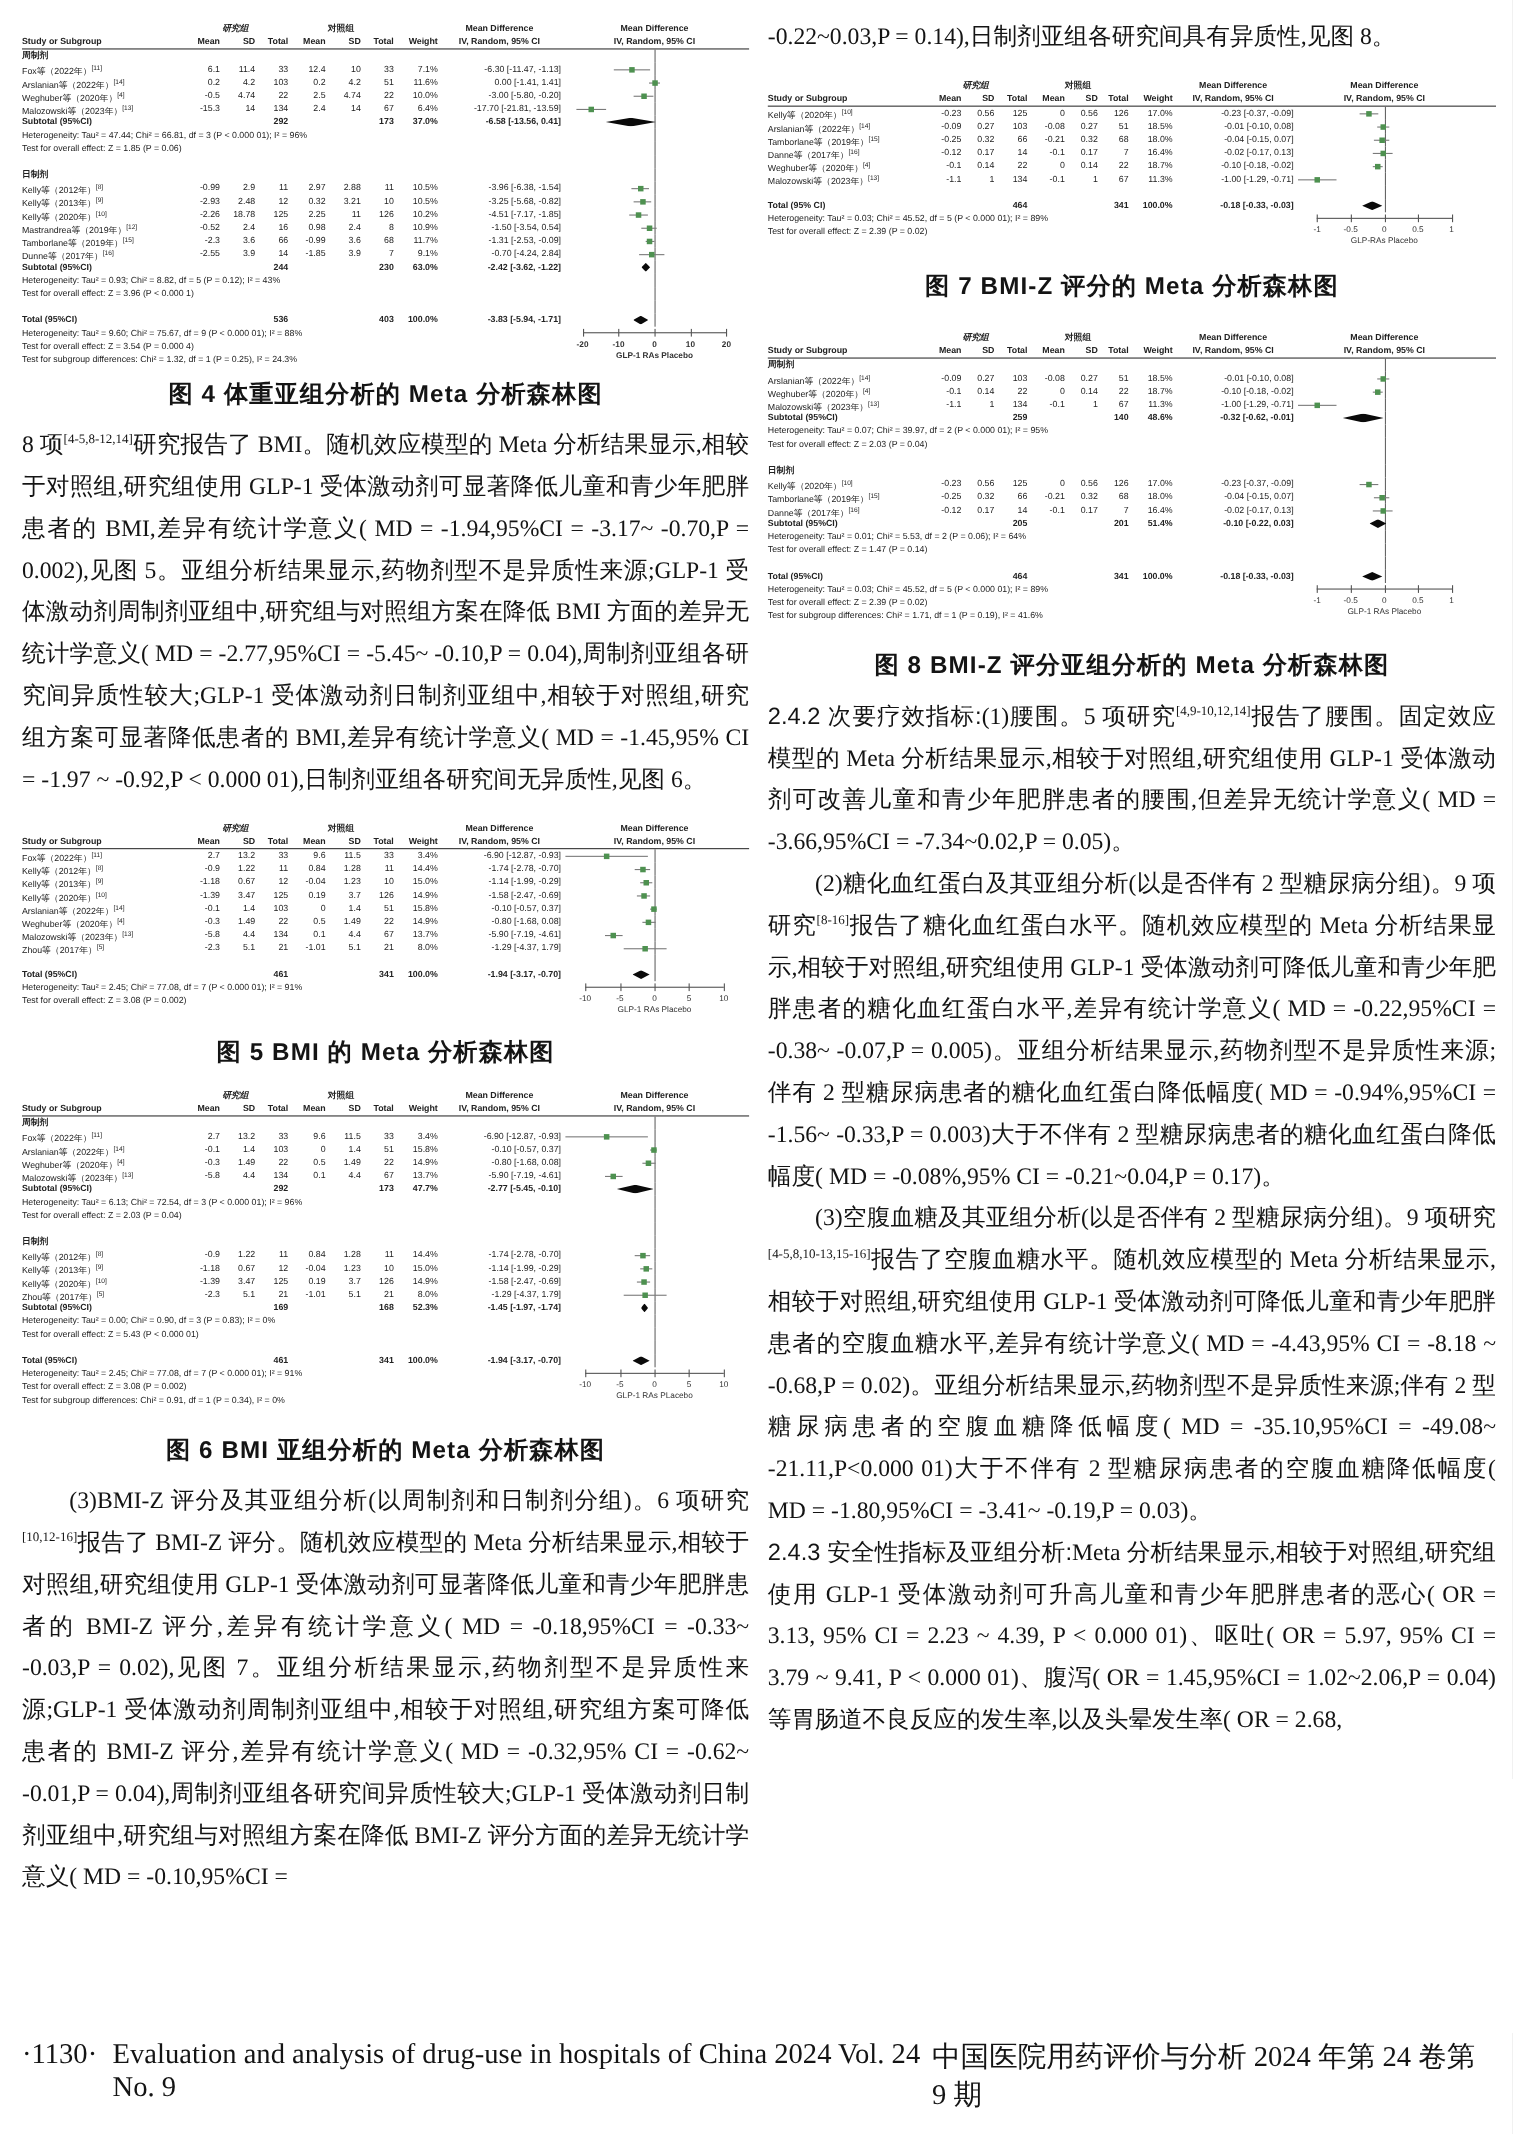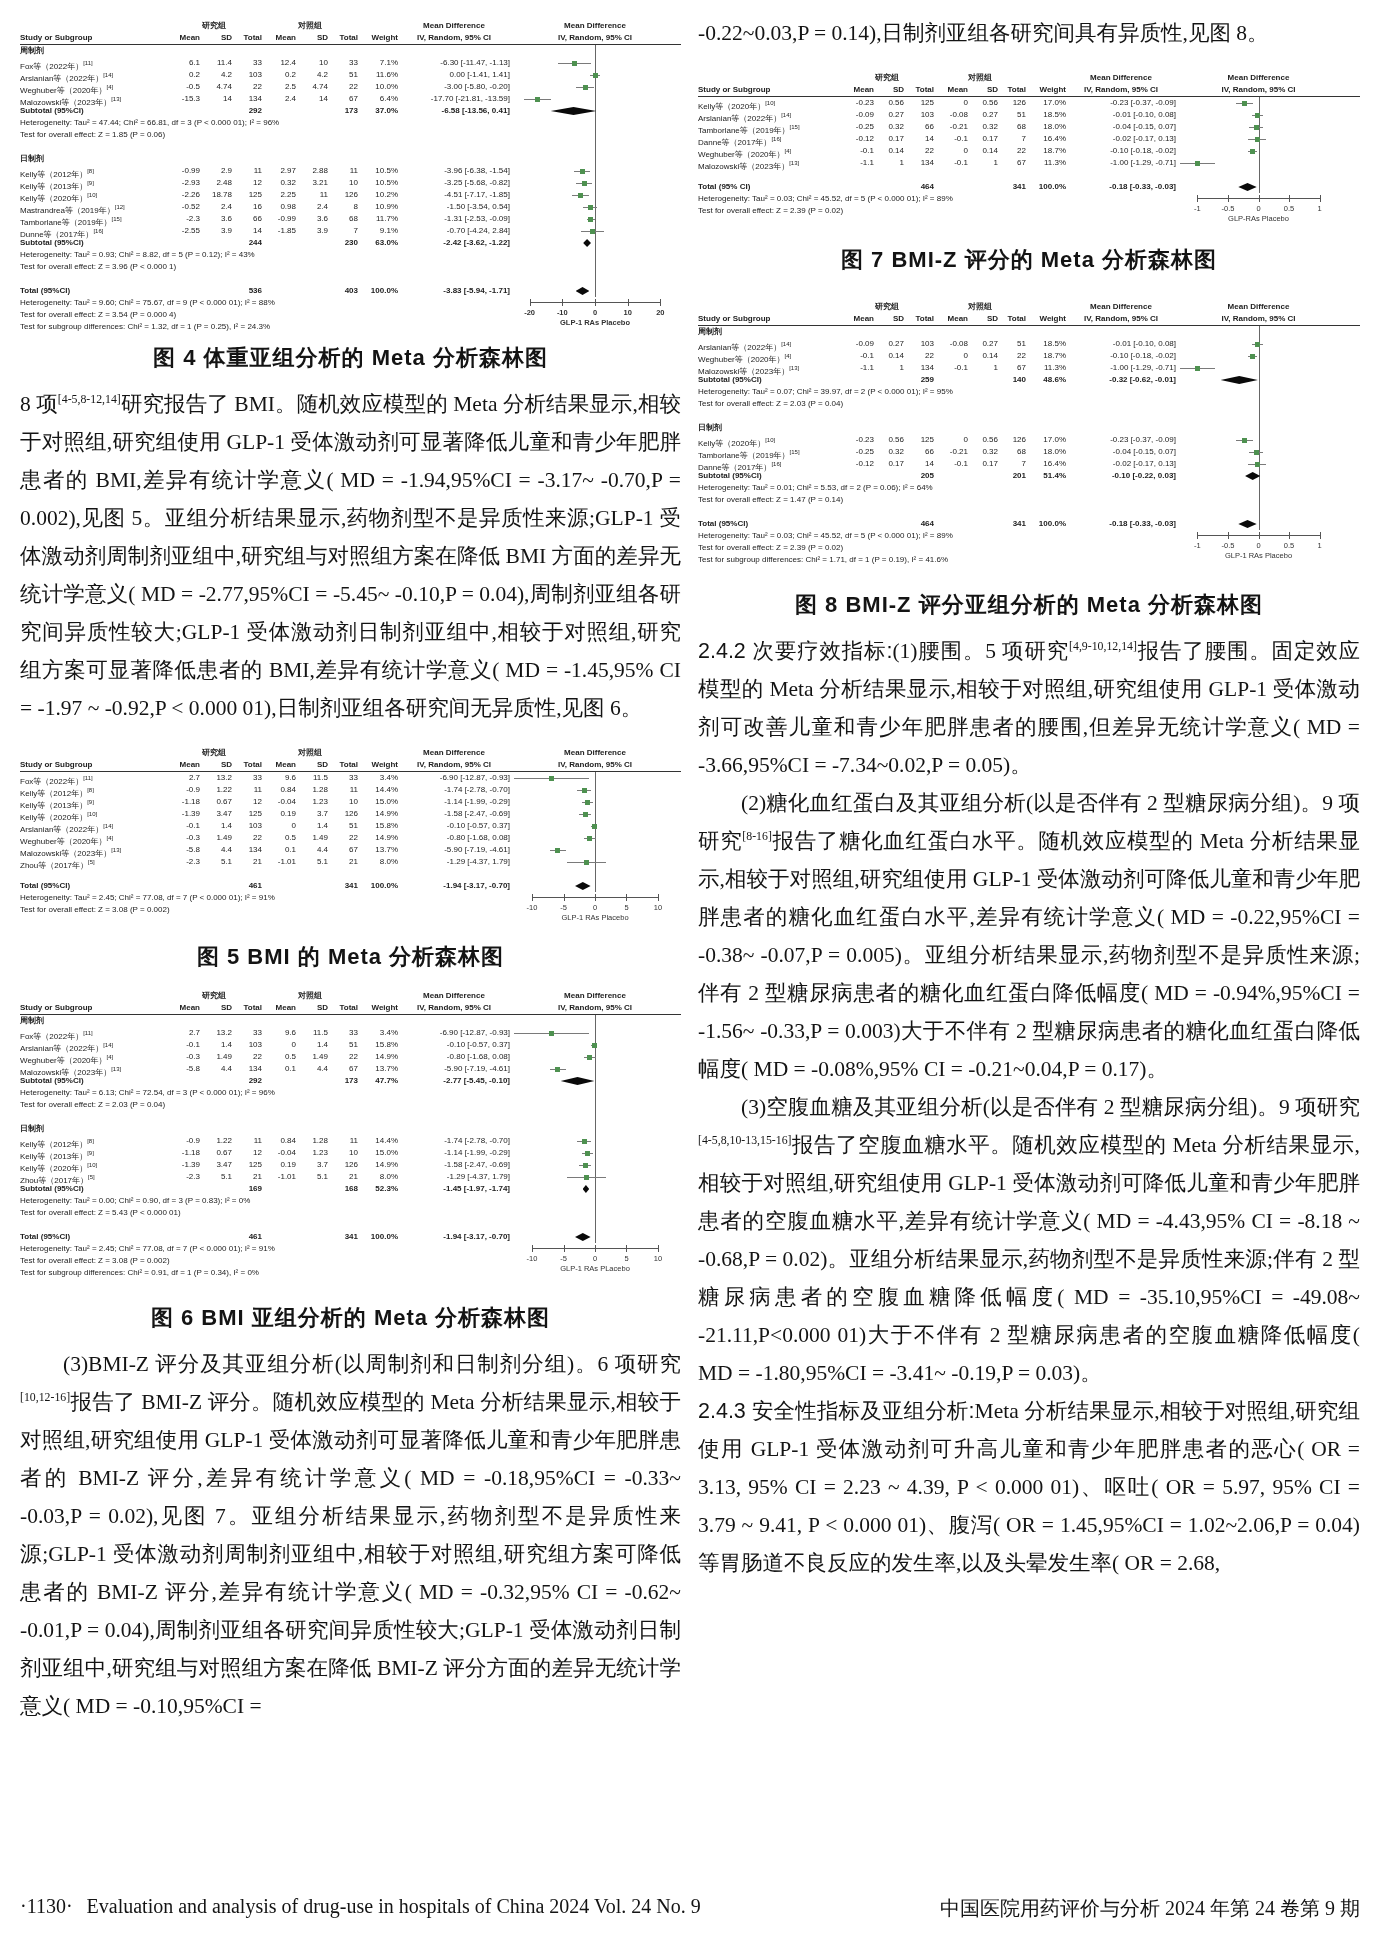--- a/index.html
+++ b/index.html
@@ -24,21 +24,21 @@
   .f-table{flex:none;display:grid;}
   .fw-l .f-table{grid-template-columns:146px 34px 32px 30px 34px 32px 30px 40px 112px;width:490px;}
   .fw-r .f-table{grid-template-columns:142px 34px 30px 30px 34px 30px 28px 40px 110px;width:478px;}
   .f-plot{flex:none;position:relative;overflow:visible;}
   .f-cell{overflow:visible;}
   .f-cell.num{text-align:right;}
   .f-cell.lab{text-align:left;}
   .f-cell.note{grid-column:1 / -1;text-align:left;}
   .f-cell.grp{grid-column:1 / -1;font-weight:bold;}
   .f-h1 .f-span{font-weight:bold;text-align:center;}
-  .f-h1 .g1{grid-column:2/5;}
+  .f-h1 .g1{grid-column:2/5;font-style:italic;}
   .f-h1 .g2{grid-column:5/8;}
   .f-h1 .g3{grid-column:9/10;}
   .f-h2{border-bottom:1.5px solid #333;}
   .f-h2 .f-cell{font-weight:bold;}
   .f-h2 .c0{text-align:left;}
   .f-h2 .c1,.f-h2 .c2,.f-h2 .c3,.f-h2 .c4,.f-h2 .c5,.f-h2 .c6,.f-h2 .c7{text-align:right;}
   .f-h2 .c8{text-align:center;}
   .plot-hdr-line1,.plot-hdr-line2{position:absolute;left:0;right:0;text-align:center;font-weight:bold;}
   .k-subtotal .f-cell,.k-total .f-cell{font-weight:bold;}
   .f-zero{position:absolute;top:0;bottom:0;width:1px;background:#666;}
@@ -46,21 +46,21 @@
   .f-sq{position:absolute;top:3.5px;width:5px;height:5px;background:#4e9150;}
   .f-diamond{position:absolute;top:2px;height:8px;background:#0a0a0a;
              clip-path:polygon(0 50%,50% 0,100% 50%,50% 100%);}
   .f-axis{position:absolute;left:0;top:2px;width:100%;height:30px;}
   .ax-line{position:absolute;top:3px;height:1px;background:#555;}
   .ax-tick{position:absolute;top:0;width:1px;height:7px;background:#555;}
   .ax-ticklab{position:absolute;top:8px;transform:translateX(-50%);font-size:7.5px;color:#333;}
   .ax-groups{position:absolute;top:18px;transform:translateX(-50%);font-size:7.5px;color:#333;white-space:nowrap;}
   
   .footer{position:absolute;left:20px;right:15px;bottom:18px;display:flex;
-          justify-content:space-between;font-size:20px;}
+          justify-content:space-between;font-size:26px;}
   .footer .fl{display:flex;gap:14px;align-items:baseline;}
   
   .mt-s{margin-top:8px;} .mt-m{margin-top:14px;}
 </style>
 </head>
 <body>
 
 <div class="page">
   <div class="cols">
 

